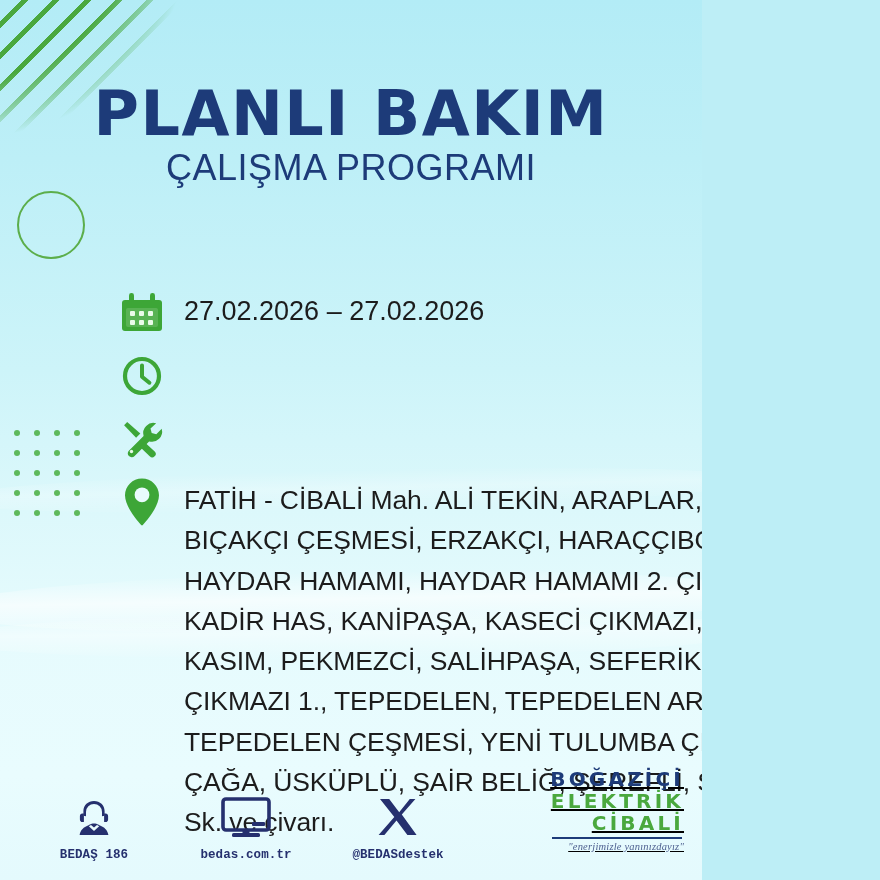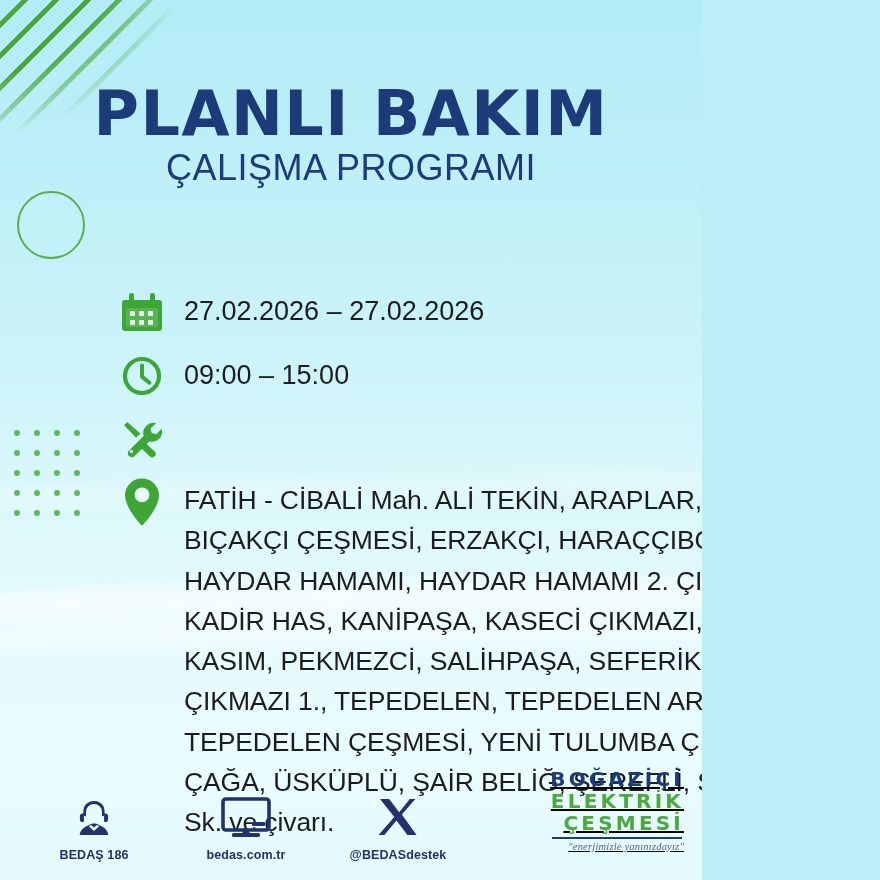--- a/index.html
+++ b/index.html
@@ -147,21 +147,21 @@
     gap: 44px;
   }
   .foot-item { text-align: center; width: 108px; }
   .foot-icon { height: 46px; display: flex; align-items: center; justify-content: center; }
   .foot-label {
     margin-top: 7px;
     font-size: 12.5px;
     font-weight: 700;
     color: #25306e;
     letter-spacing: .1px;
-    font-family: Liberation Sans, sans-serif;
+    font-family: Liberation Mono, monospace;
   }
 
   
   .brand {
     position: absolute;
     right: 18px;
     bottom: 28px;
     text-align: right;
     line-height: 1.08;
     text-decoration: underline;
@@ -259,21 +259,20 @@
       <div class="row-text">27.02.2026 – 27.02.2026</div>
     </div>
 
     <div class="row" id="row-time">
       <div class="row-icon">
         <svg width="42" height="42" viewBox="0 0 42 42" aria-hidden="true">
           <circle cx="21" cy="21" r="17" fill="none" stroke="#3da637" stroke-width="4.2"></circle>
           <path d="M21 10.5v11.2l7.4 6" fill="none" stroke="#3da637" stroke-width="4" stroke-linecap="round" stroke-linejoin="round"></path>
         </svg>
       </div>
-      <div class="row-text">09:00 – 15:00</div>
     </div>
 
     <div class="row" id="row-type">
       <div class="row-icon">
         <svg width="44" height="44" viewBox="0 0 44 44" aria-hidden="true">
           <g fill="#3da637">
 
             <path d="M36.2 5.3a10.2 10.2 0 0 0-12.6 12.6L9.1 32.4a3.9 3.9 0 1 0 5.5 5.5l14.5-14.5A10.2 10.2 0 0 0 41.7 10.8l-5.4 5.4-4.6-1.2-1.2-4.6 5.7-5.1z"></path>
 
             <path d="M7.2 4.1l-3.1 3.1 12 12.6 4.2-4.2L7.2 4.1z"></path>
@@ -331,18 +330,18 @@
         </svg>
       </div>
       <div class="foot-label">@BEDASdestek</div>
     </div>
 
   </div>
 
   <div class="brand">
     <div class="brand-l1">BOĞAZİÇİ</div>
     <div class="brand-l2">ELEKTRİK</div>
-    <div class="brand-l3">ÇEŞMESİ</div>
+    <div class="brand-l3">CİBALİ</div>
     <div class="brand-rule"></div>
     <div class="brand-tag">"enerjimizle yanınızdayız"</div>
   </div>
 
 </div>
 
 </body></html>

